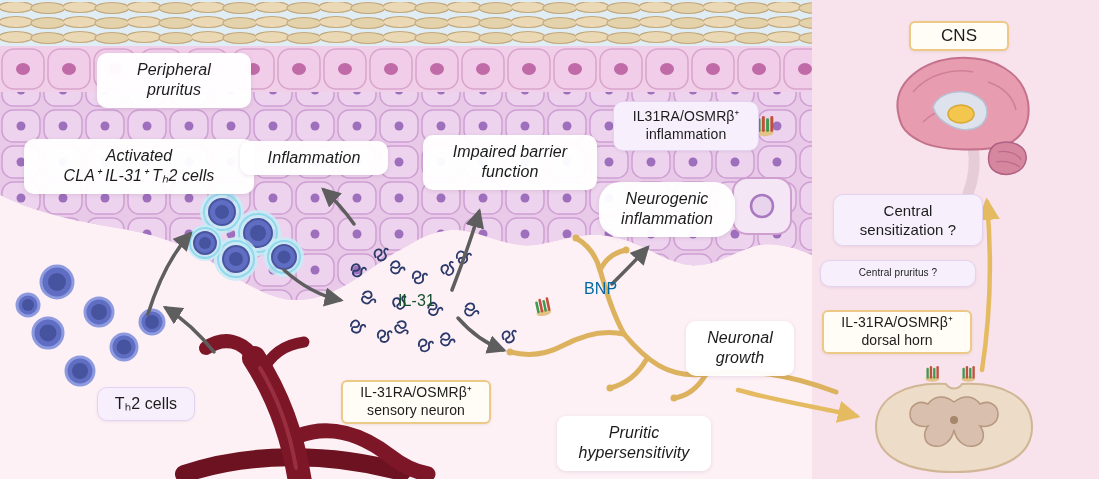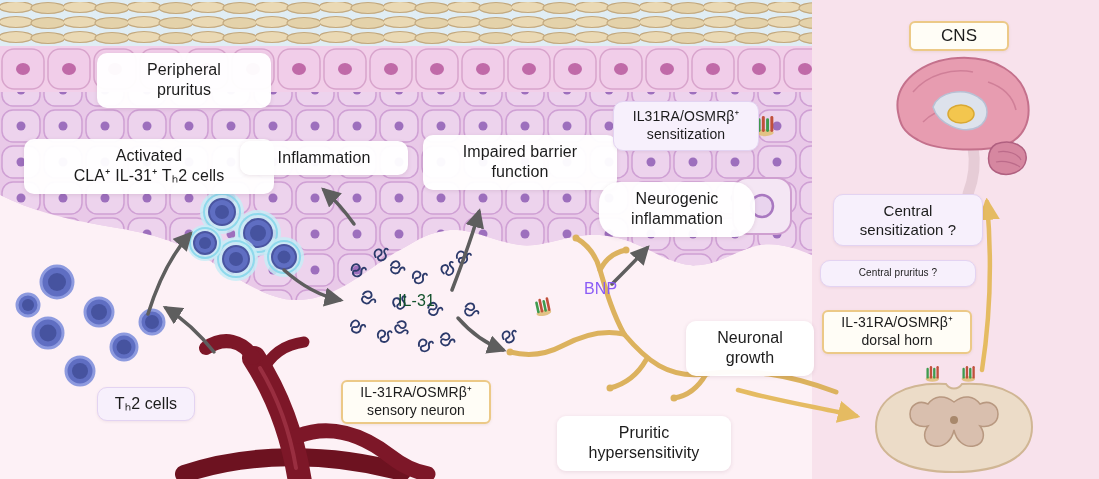--- a/index.html
+++ b/index.html
@@ -2,22 +2,22 @@
 <html><head>
 <meta charset="utf-8">
 <style>
   html,body{margin:0;padding:0;background:#ffffff;}
   #fig{position:relative;width:1099px;height:479px;overflow:hidden;
        font-family:"Liberation Sans",sans-serif;background:#fdf1f6;}
   #canvas{position:absolute;left:0;top:0;z-index:0;}
   #labels{position:absolute;left:0;top:0;width:100%;height:100%;z-index:1;}
   .lbl{position:absolute;white-space:pre-line;text-align:center;color:#1c1c1c;
        line-height:1.28;letter-spacing:.1px;}
-  .white-box{background:rgba(255,255,255,.96);border-radius:10px;padding:7px 26px;
-       box-shadow:0 1px 4px rgba(90,40,70,.12);font-size:16px;}
+  .white-box{background:rgba(255,255,255,.96);border-radius:10px;padding:7px 16px;
+       box-shadow:0 1px 4px rgba(90,40,70,.12);font-size:16px;font-style:italic;}
   .lav-box{background:#f7f0fc;border:1.5px solid #e3d3f2;border-radius:10px;
        padding:6px 10px;box-shadow:0 1px 3px rgba(90,40,70,.08);font-size:14px;}
   .gold-box{background:#fffdf6;border:2px solid #ecc987;border-radius:6px;
        padding:2px 10px;box-shadow:0 1px 3px rgba(120,90,20,.10);font-size:14px;}
   .plain{background:transparent;font-size:16px;color:#14532d;}
 </style>
 </head>
 <body>
 
 <div id="fig">
@@ -229,25 +229,25 @@
 
 <div id="labels">
   <div class="lbl white-box" style="left:97px;top:53px;width:122px;">Peripheral
 pruritus</div>
   <div class="lbl white-box" style="left:24px;top:139px;width:198px;">Activated
 CLA⁺ IL-31⁺ Tₕ2 cells</div>
   <div class="lbl white-box" style="left:240px;top:141px;width:116px;">Inflammation</div>
   <div class="lbl white-box" style="left:423px;top:135px;width:142px;">Impaired barrier
 function</div>
   <div class="lbl lav-box" style="left:613px;top:101px;width:124px;">IL31RA/OSMRβ⁺
-sensitization</div>
+inflammation</div>
   <div class="lbl white-box" style="left:599px;top:182px;width:104px;border-radius:21px;">Neurogenic
 inflammation</div>
   <div class="lbl plain" style="left:398px;top:291px;">IL-31</div>
-  <div class="lbl plain" style="left:584px;top:279px;color:#8b5cf6;">BNP</div>
+  <div class="lbl plain" style="left:584px;top:279px;color:#0369a1;">BNP</div>
   <div class="lbl white-box" style="left:686px;top:321px;width:76px;">Neuronal
 growth</div>
   <div class="lbl lav-box" style="left:97px;top:387px;width:76px;font-size:16px;">Tₕ2 cells</div>
   <div class="lbl gold-box" style="left:341px;top:380px;width:126px;">IL-31RA/OSMRβ⁺
 sensory neuron</div>
   <div class="lbl white-box" style="left:557px;top:416px;width:122px;border-radius:9px;">Pruritic
 hypersensitivity</div>
 
   <div class="lbl gold-box" style="left:909px;top:21px;width:76px;font-size:17px;">CNS</div>
   <div class="lbl lav-box" style="left:833px;top:194px;width:128px;font-size:15px;">Central

